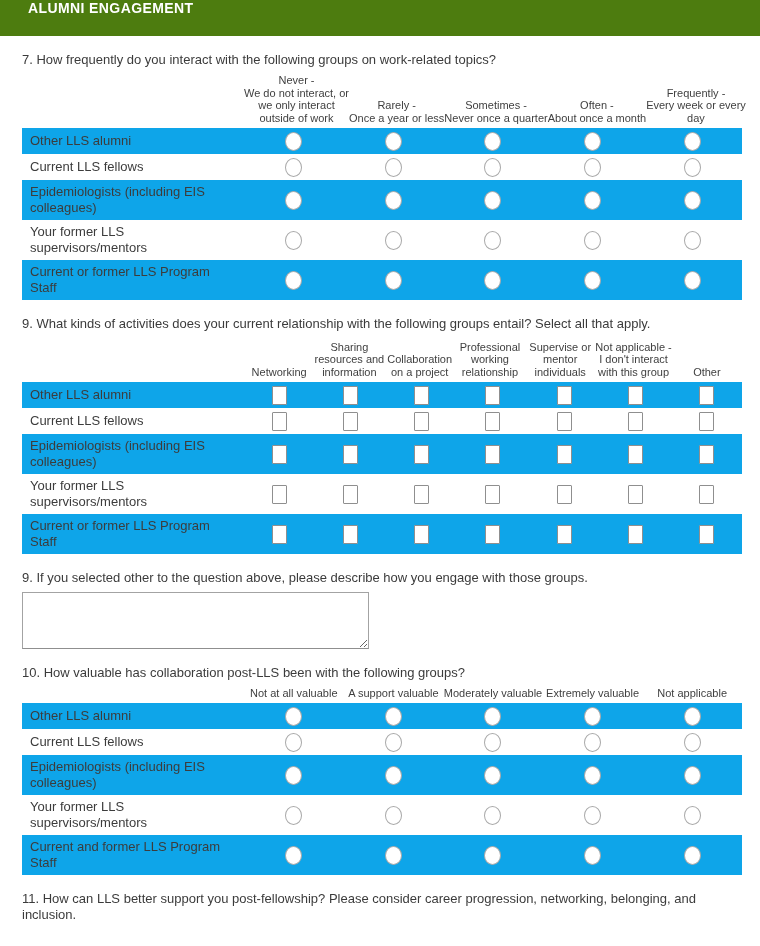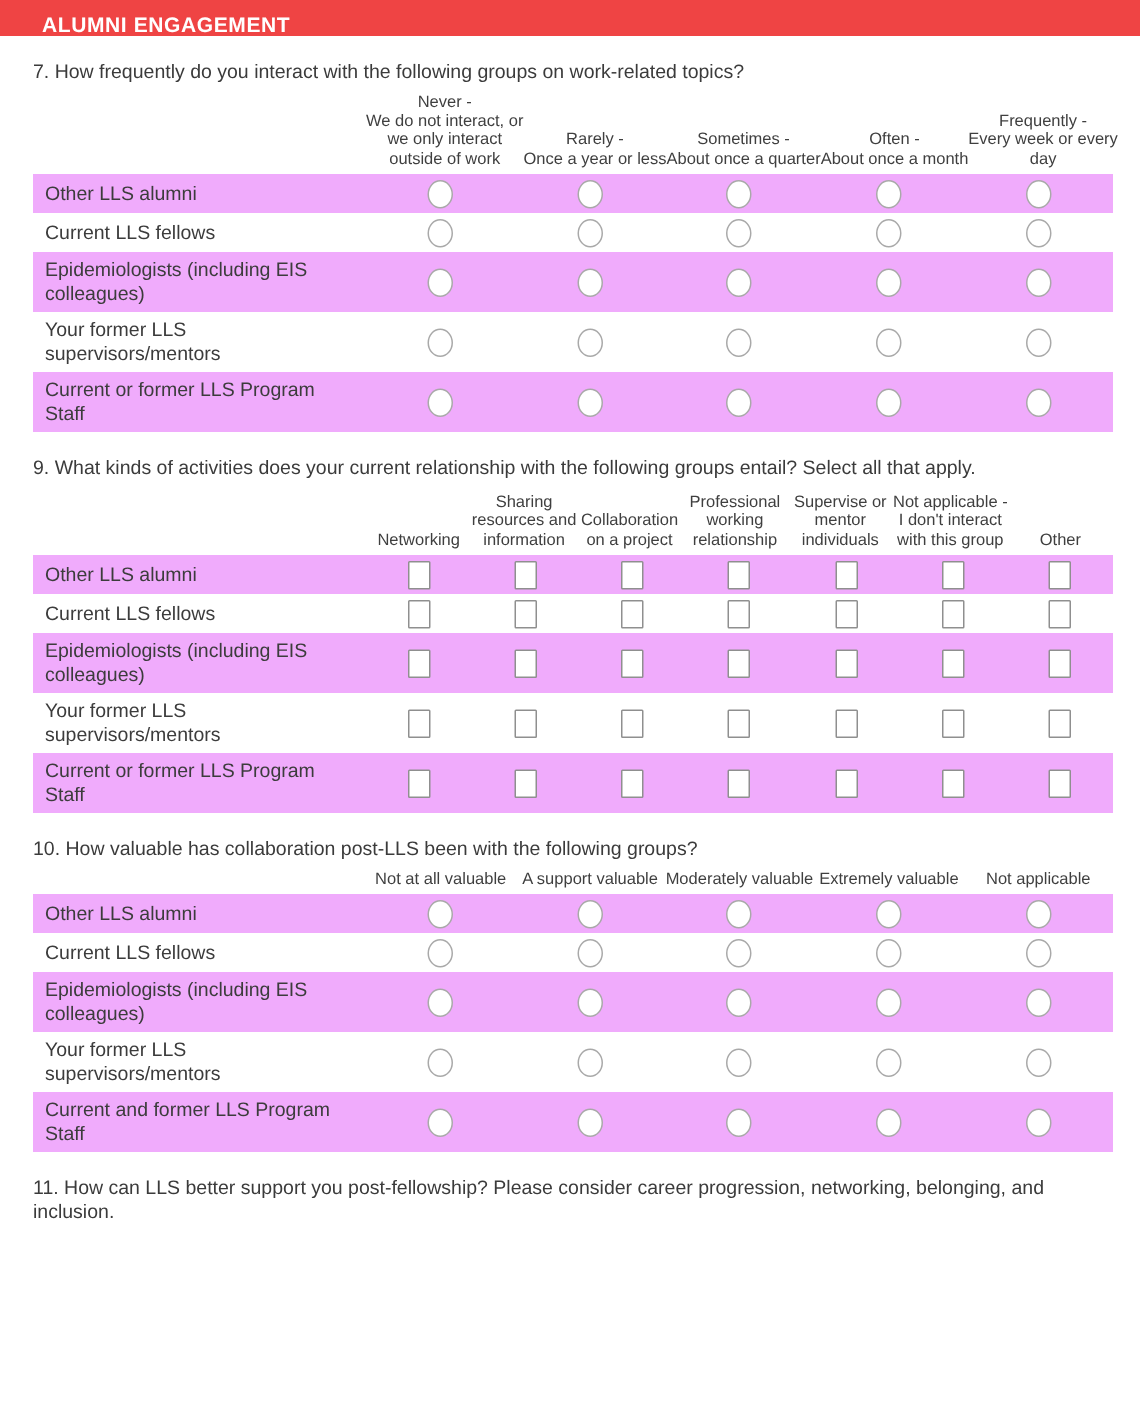--- a/index.html
+++ b/index.html
@@ -6,24 +6,24 @@
   html, body { background: #ffffff; }
   body {
     width: 760px;
     min-height: 946px;
     font-family: "Liberation Sans", "DejaVu Sans", sans-serif;
     color: #3c3c3c;
     position: relative;
   }
   .header-bar {
     width: 760px;
-    height: 24px;
-    background: #ef4444;
+    height: 36px;
+    background: #4d7c0f;
     display: flex;
-    align-items: flex-end;
+    align-items: flex-start;
     padding-left: 28px;
   }
   .header-bar .title {
     color: #ffffff;
     font-size: 14px;
     font-weight: bold;
     letter-spacing: 0.4px;
   }
   .content { padding: 0 18px 14px 22px; }
   .question { margin-top: 16px; }
@@ -40,21 +40,21 @@
     font-size: 11px;
     line-height: 12.5px;
     text-align: center;
     white-space: pre;
     color: #3f3f3f;
   }
   .q7 .matrix-head { min-height: 60px; justify-content: space-between; }
   .q8 .matrix-head { min-height: 50px; }
   .q10 .matrix-head { min-height: 22px; }
   .matrix-row { min-height: 26px; }
-  .matrix-row.alt { background: #f0abfc; }
+  .matrix-row.alt { background: #0ea5e9; }
 
   .radio {
     width: 17px; height: 19px;
     border: 1px solid #a9a9a9;
     border-radius: 50%;
     background: #ffffff;
     display: inline-block;
     cursor: pointer;
   }
   .checkbox {
@@ -99,21 +99,21 @@
 We do not interact, or
 we only interact
 outside of work</span>
           </div>
           <div class="m-cell">
             <span class="col-label">Rarely -
 Once a year or less</span>
           </div>
           <div class="m-cell">
             <span class="col-label">Sometimes -
-About once a quarter</span>
+Never once a quarter</span>
           </div>
           <div class="m-cell">
             <span class="col-label">Often -
 About once a month</span>
           </div>
           <div class="m-cell">
             <span class="col-label">Frequently -
 Every week or every
 day</span>
           </div>
@@ -363,20 +363,24 @@
           <div class="m-cell">
             <span class="checkbox"></span>
           </div>
           <div class="m-cell">
             <span class="checkbox"></span>
           </div>
         </div>
       </div>
   </div>
 
+  <div class="question q9">
+    <div class="q-text">9. If you selected other to the question above, please describe how you engage with those groups.</div>
+    <textarea class="answer-box" style=""></textarea>
+  </div>
 
   <div class="question q10">
     <div class="q-text">10. How valuable has collaboration post-LLS been with the following groups?</div>
     <div class="matrix">
         <div class="m-grid matrix-head">
           <div class="m-label"></div>
           <div class="m-cell">
             <span class="col-label">Not at all valuable</span>
           </div>
           <div class="m-cell">

